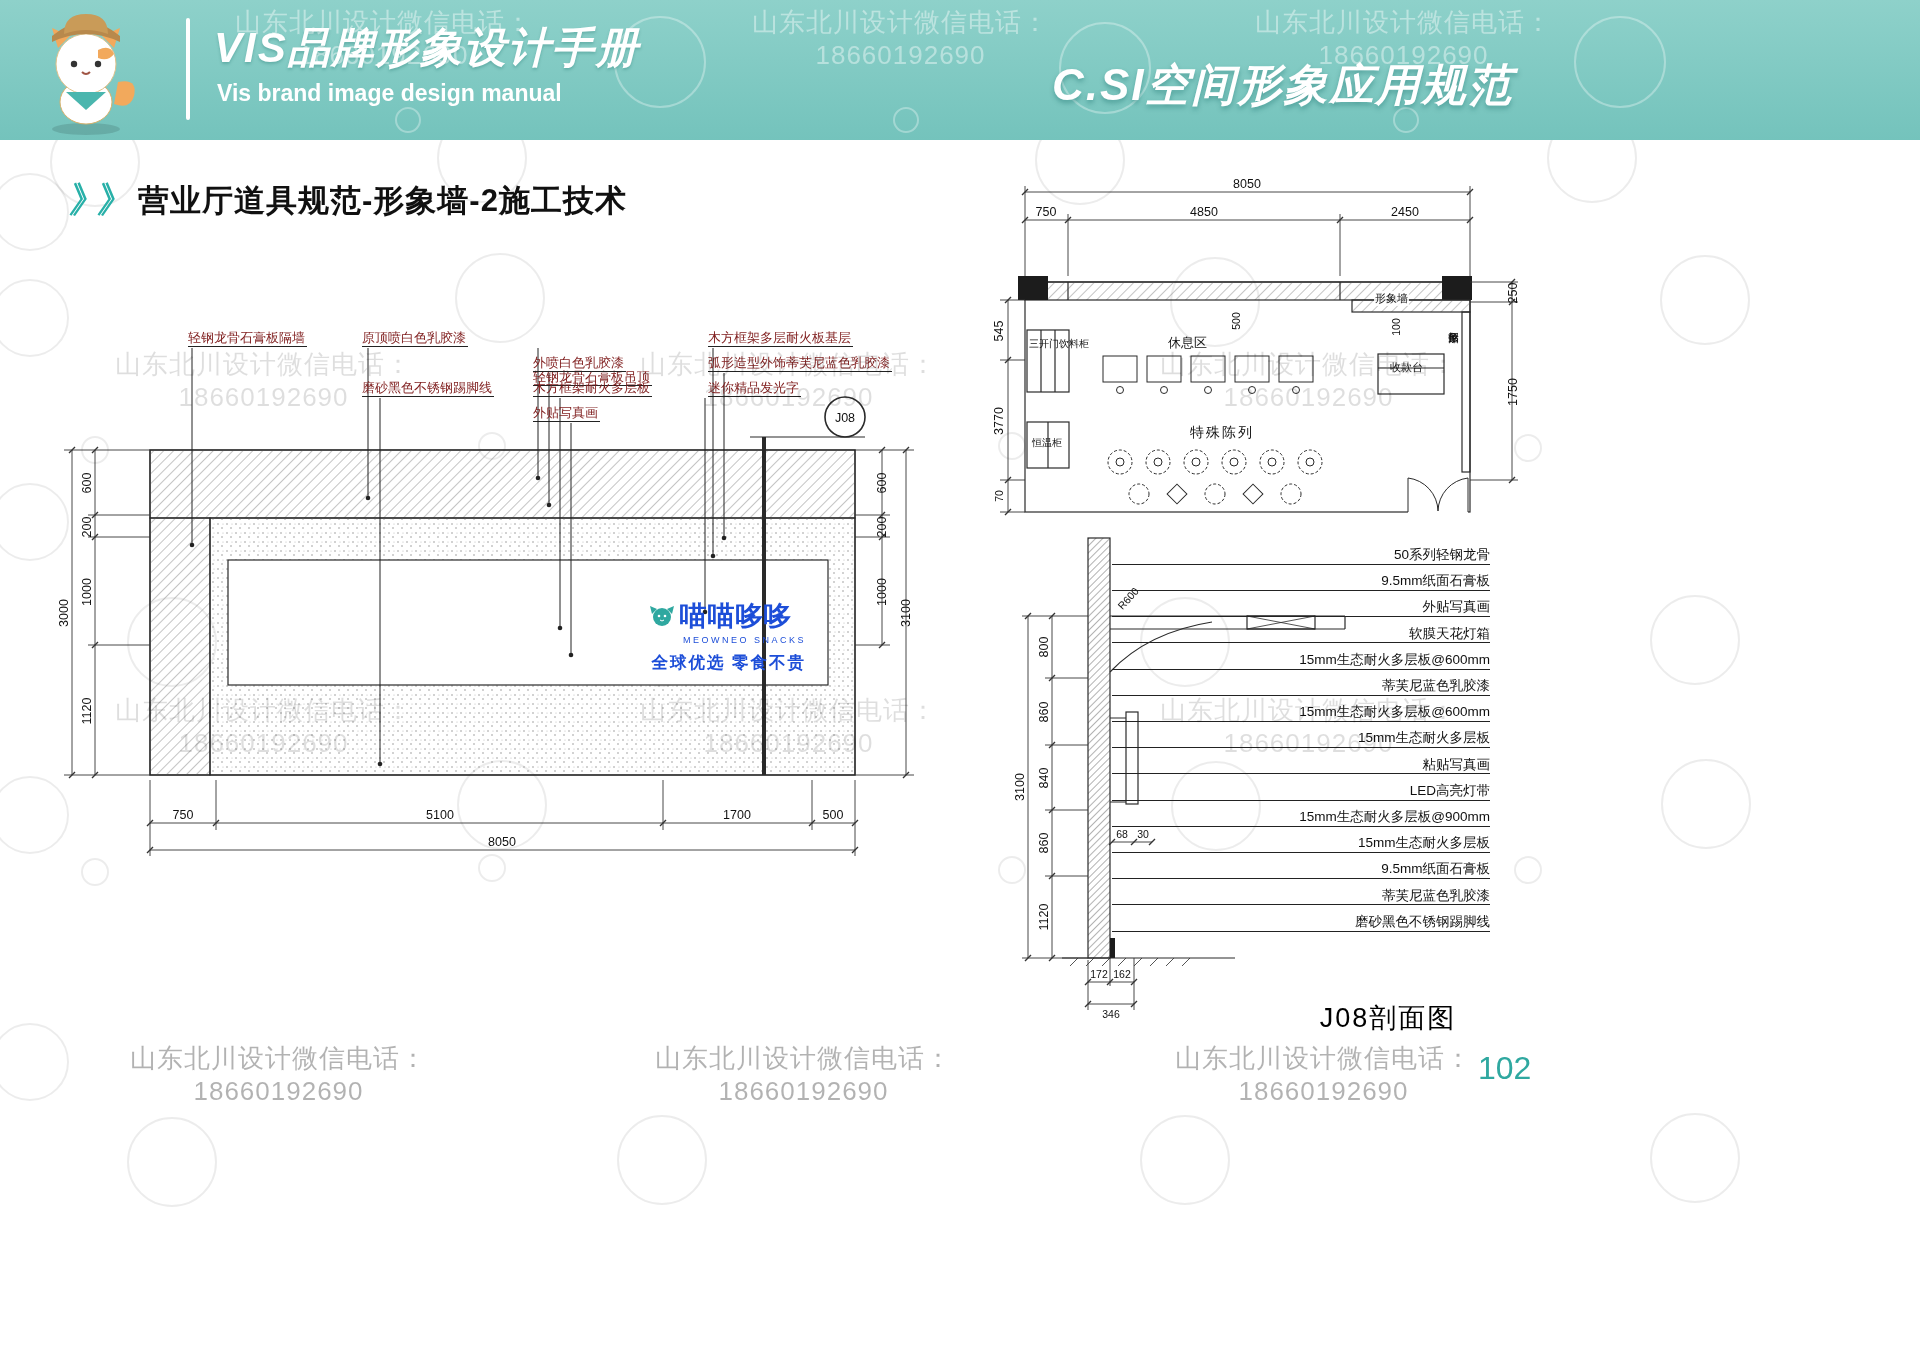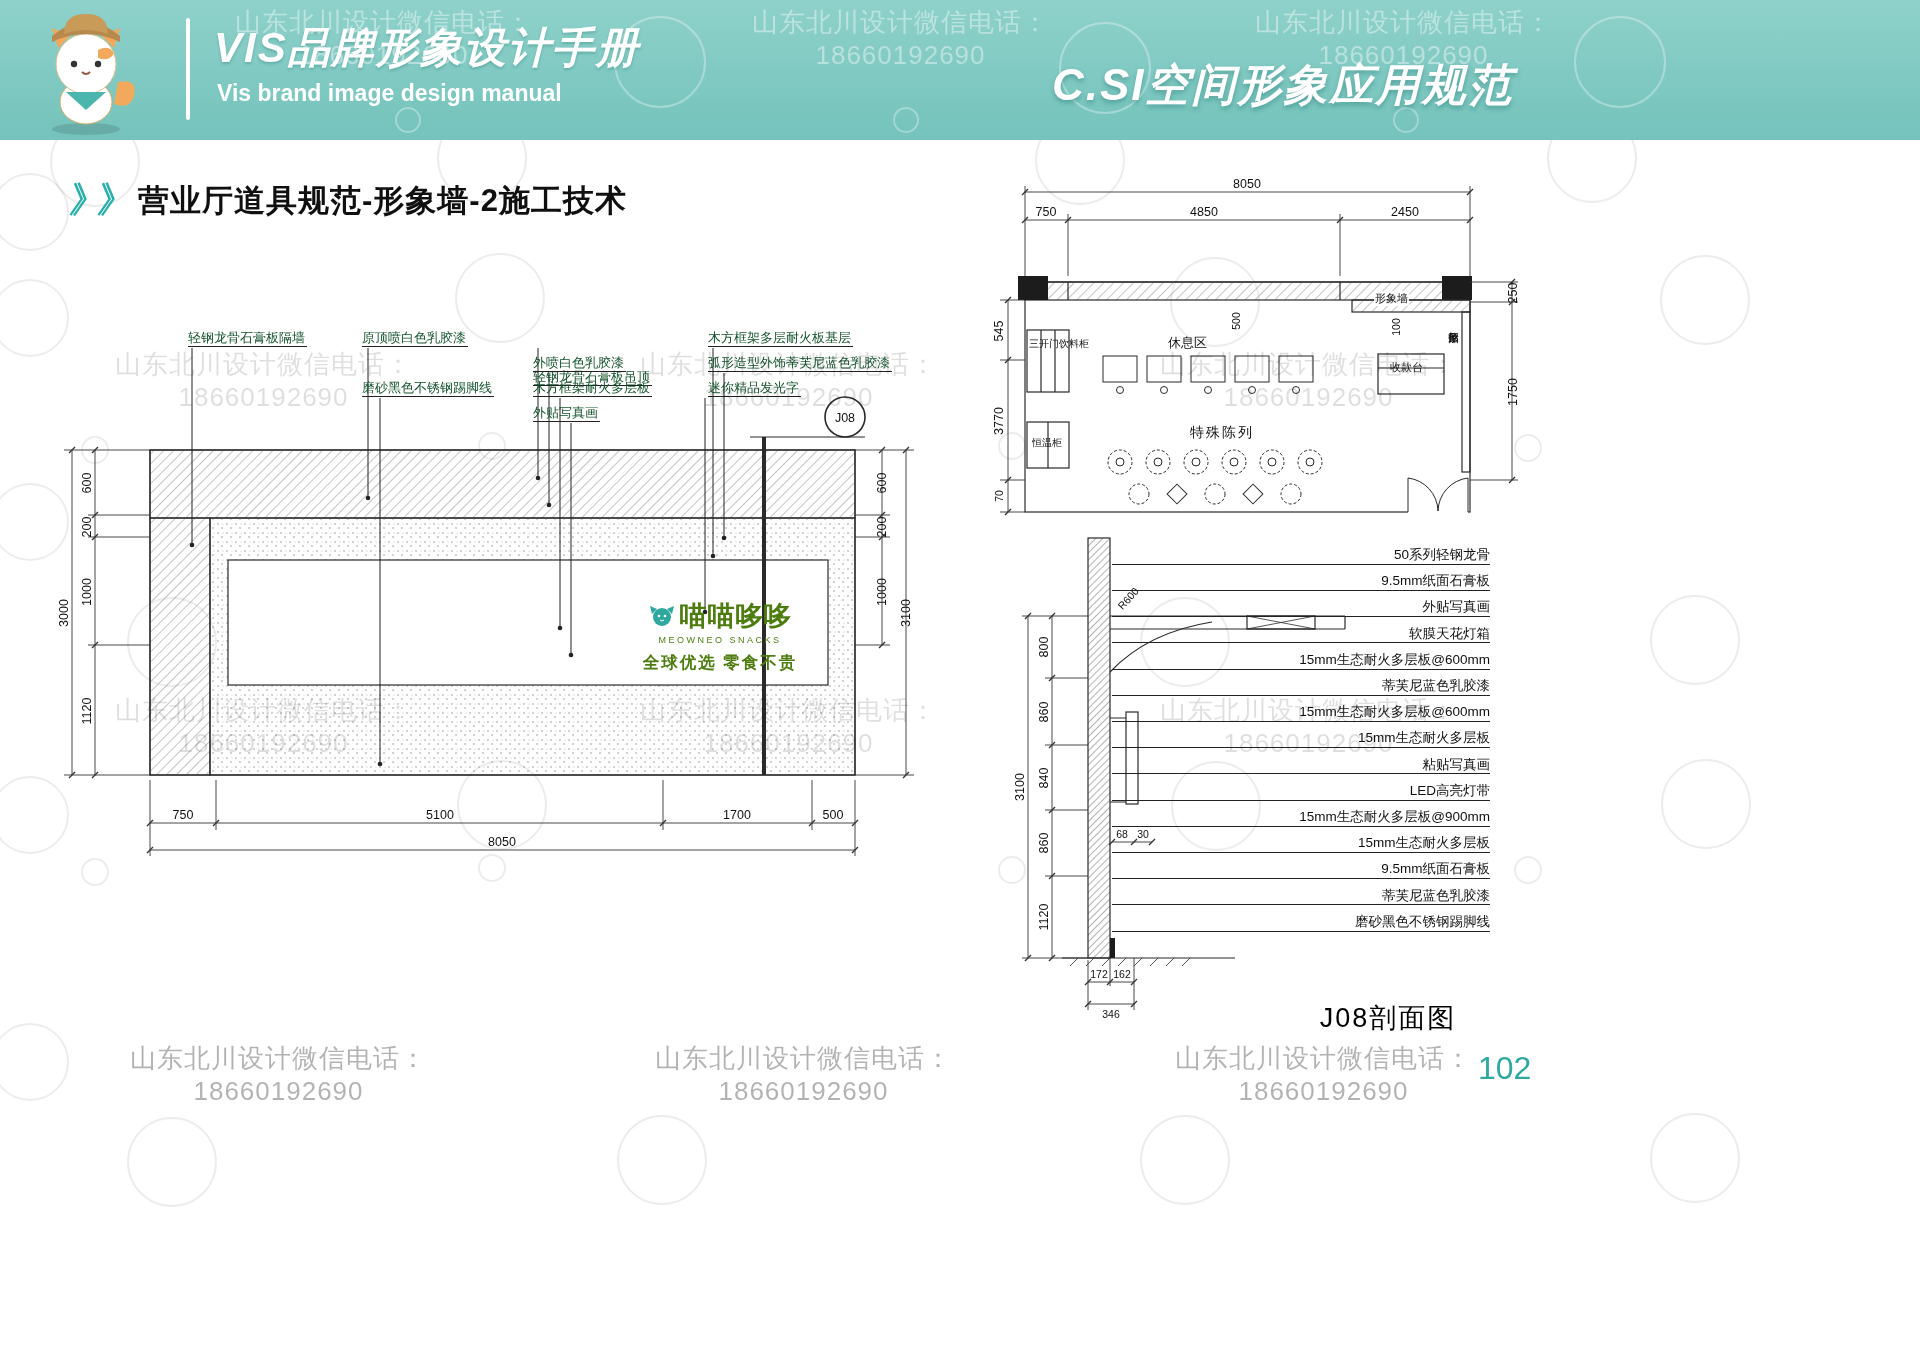--- a/index.html
+++ b/index.html
@@ -19,29 +19,29 @@
   .h-cn { position:absolute; left:214px; top:20px; font-size:42px; font-weight:bold; font-style:italic;
           color:#fff; letter-spacing:2px; text-shadow:0 2px 3px rgba(0,90,85,.25); }
   .h-en { position:absolute; left:217px; top:80px; font-size:23px; font-weight:bold; color:#fff; }
   .h-right { position:absolute; left:1052px; top:56px; font-size:44px; font-weight:bold; font-style:italic;
              color:#fff; letter-spacing:2px; text-shadow:0 3px 5px rgba(0,90,85,.35); }
 
   .sec-title { position:absolute; left:70px; top:176px; display:flex; align-items:center; gap:12px; z-index:3; }
   .chev { color:#28b0a8; font-size:36px; font-weight:bold; transform:skewX(-8deg); letter-spacing:-8px; }
   .sec-title-text { font-size:31px; font-weight:bold; color:#101010; letter-spacing:1px; }
 
-  .callout { position:absolute; font-size:13px; color:#14532d; border-bottom:1.2px solid #222;
+  .callout { position:absolute; font-size:13px; color:#7f1d1d; border-bottom:1.2px solid #222;
              padding:0 2px 1px 0; white-space:nowrap; line-height:1.1; }
   .sec-callout { position:absolute; left:1112px; width:378px; text-align:right; font-size:13.5px; color:#101010;
                  border-bottom:1.2px solid #222; padding-bottom:1px; white-space:nowrap; line-height:1.1; }
 
   .plan-label { position:absolute; color:#101010; white-space:nowrap; }
   .vertical { writing-mode:vertical-rl; }
 
-  .logo-block { position:absolute; left:634px; top:598px; width:172px; text-align:center; color:#4d7c0f; }
+  .logo-block { position:absolute; left:634px; top:598px; width:172px; text-align:right; color:#1d4ed8; }
   .logo-row { display:flex; align-items:center; justify-content:center; gap:5px; }
   .logo-cn { font-size:27px; font-weight:bold; letter-spacing:1px; }
   .logo-en { font-size:9px; letter-spacing:2.5px; margin-top:1px; }
   .logo-slogan { font-size:16.5px; font-weight:bold; margin-top:7px; letter-spacing:2px; }
 
   .sec-detail-title { position:absolute; left:1268px; top:1000px; width:240px; text-align:center;
                       font-size:27px; color:#000000; letter-spacing:2px; }
   .page-number { position:absolute; left:1478px; top:1050px; font-size:32px; color:#2fa8a0; }
 
   .wm { position:absolute; text-align:center; font-size:26px; letter-spacing:1px; line-height:1.25; white-space:nowrap; }

